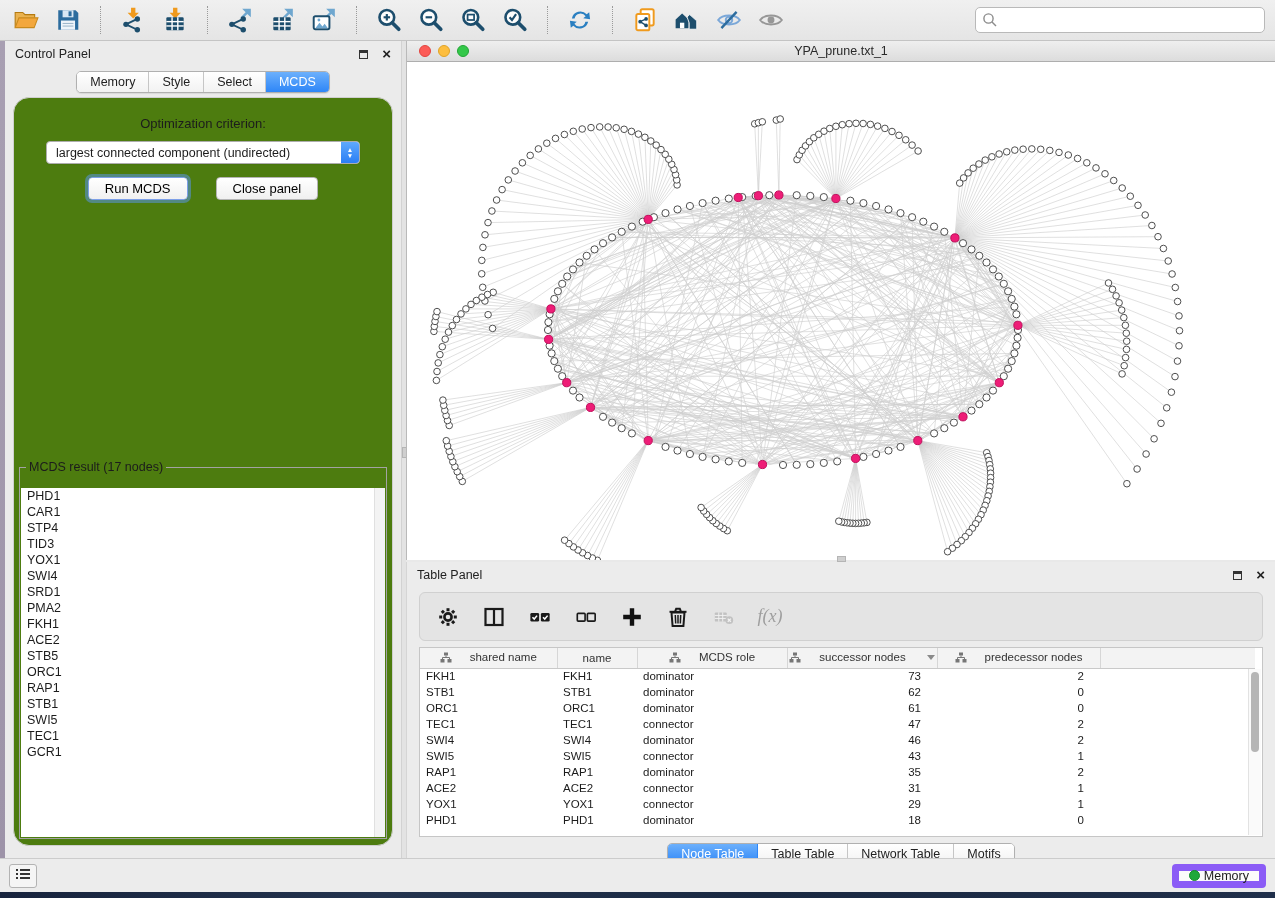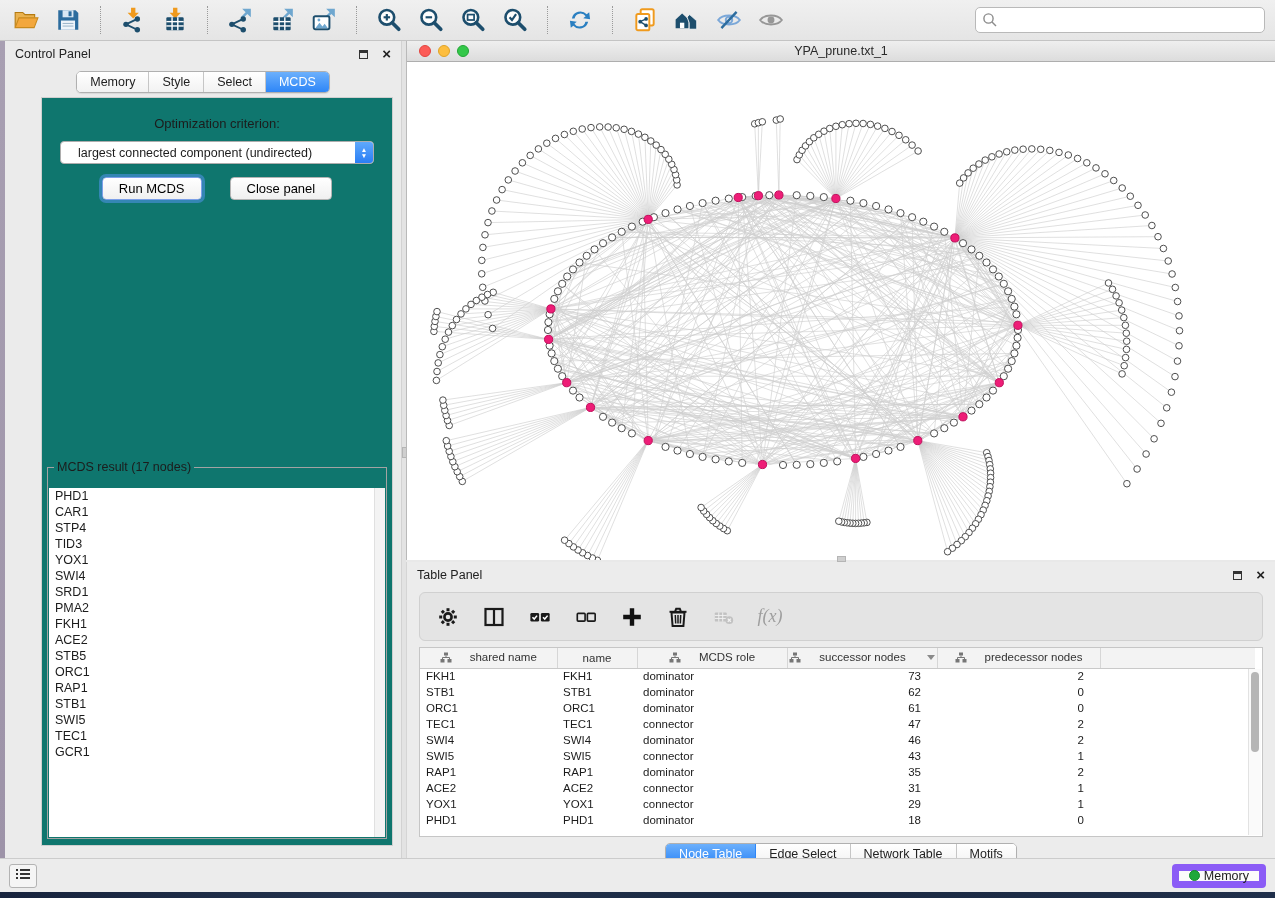--- a/index.html
+++ b/index.html
@@ -33,23 +33,23 @@
   .mini-close { font-size:15px; font-weight:bold; color:#222; line-height:10px; cursor:pointer; }
 
   
   .seg-tabs { display:inline-flex; border:1px solid #b0b0b0; border-radius:5px; background:#fff; overflow:hidden; box-shadow:0 1px 1px rgba(0,0,0,.08); }
   .seg { padding:3px 13px; font-size:12.5px; color:#222; border-right:1px solid #c6c6c6; cursor:pointer; background:linear-gradient(#ffffff,#f2f2f2); white-space:nowrap; }
   .seg:last-child { border-right:none; }
   .seg.active { background:linear-gradient(#6cb0fc,#2e86f7); color:#fff; border-right-color:#2e86f7; }
   .cp-tabs-row { text-align:center; margin-top:4px; position:relative; z-index:2; }
 
   
-  .cp-inner { position:absolute; left:8px; right:8px; top:56px; bottom:12px; background:#0f766e; border:1px solid #cfcfcf; border-radius:0;margin-left:28px; }
+  .cp-inner { position:absolute; left:8px; right:8px; top:56px; bottom:12px; background:#4d7c0f; border:1px solid #cfcfcf; border-radius:16px; }
   .opt-label { text-align:center; margin-top:18px; font-size:13px; }
-  .mac-select { margin:10px auto 0; width:314px; height:23px; background:#fff; border:1px solid #adadad; border-radius:4px; display:flex; align-items:center; cursor:pointer; box-shadow:0 1px 1px rgba(0,0,0,.06);padding-left:8px; }
+  .mac-select { margin:10px auto 0; width:314px; height:23px; background:#fff; border:1px solid #adadad; border-radius:4px; display:flex; align-items:center; cursor:pointer; box-shadow:0 1px 1px rgba(0,0,0,.06); }
   .mac-select .sel-text { flex:1; font-size:12.5px; padding:0 6px 0 9px; white-space:nowrap; overflow:hidden; }
   .mac-select .stepper { width:18px; height:21px; border-radius:0 3px 3px 0; background:linear-gradient(#5fa9fc,#2a7ef5); display:flex; flex-direction:column; align-items:center; justify-content:center; color:#fff; }
   .stepper span { font-size:6.5px; line-height:5.5px; }
   .btn-row { display:flex; justify-content:center; gap:28px; margin-top:13px; }
   .mac-btn { height:23px; padding:0 16px; background:linear-gradient(#ffffff,#f0f0f0); border:1px solid #b4b4b4; border-radius:4px; font-size:13px; font-family:"Liberation Sans",sans-serif; cursor:pointer; }
   .mac-btn.focused { box-shadow:0 0 0 3px rgba(90,150,250,.5); border-color:#7d9fe8; }
 
   .mcds-fieldset { position:absolute; left:5px; right:5px; top:362px; bottom:6px; border:1px solid #a3a3a3; background:transparent; }
   .mcds-fieldset legend { font-size:12.5px; margin-left:6px; padding:0 3px; }
   .mcds-list { position:absolute; left:1px; right:1px; top:14px; bottom:1px; background:#fff; overflow:hidden; }
@@ -1487,21 +1487,21 @@
                 </tr>
               </tbody>
           </table>
           <div class="tbl-vscroll">
             <div class="tbl-thumb"></div>
           </div>
         </div>
         <div class="tp-tabs-row">
           <div class="seg-tabs">
               <span class="seg active">Node Table</span>
-              <span class="seg">Edge Select</span>
+              <span class="seg">Table Table</span>
               <span class="seg">Network Table</span>
               <span class="seg">Motifs</span>
             </div>
         </div>
       </div>
     </div>
   </div>
 
   <div class="statusbar">
     <div class="tasks-btn">

